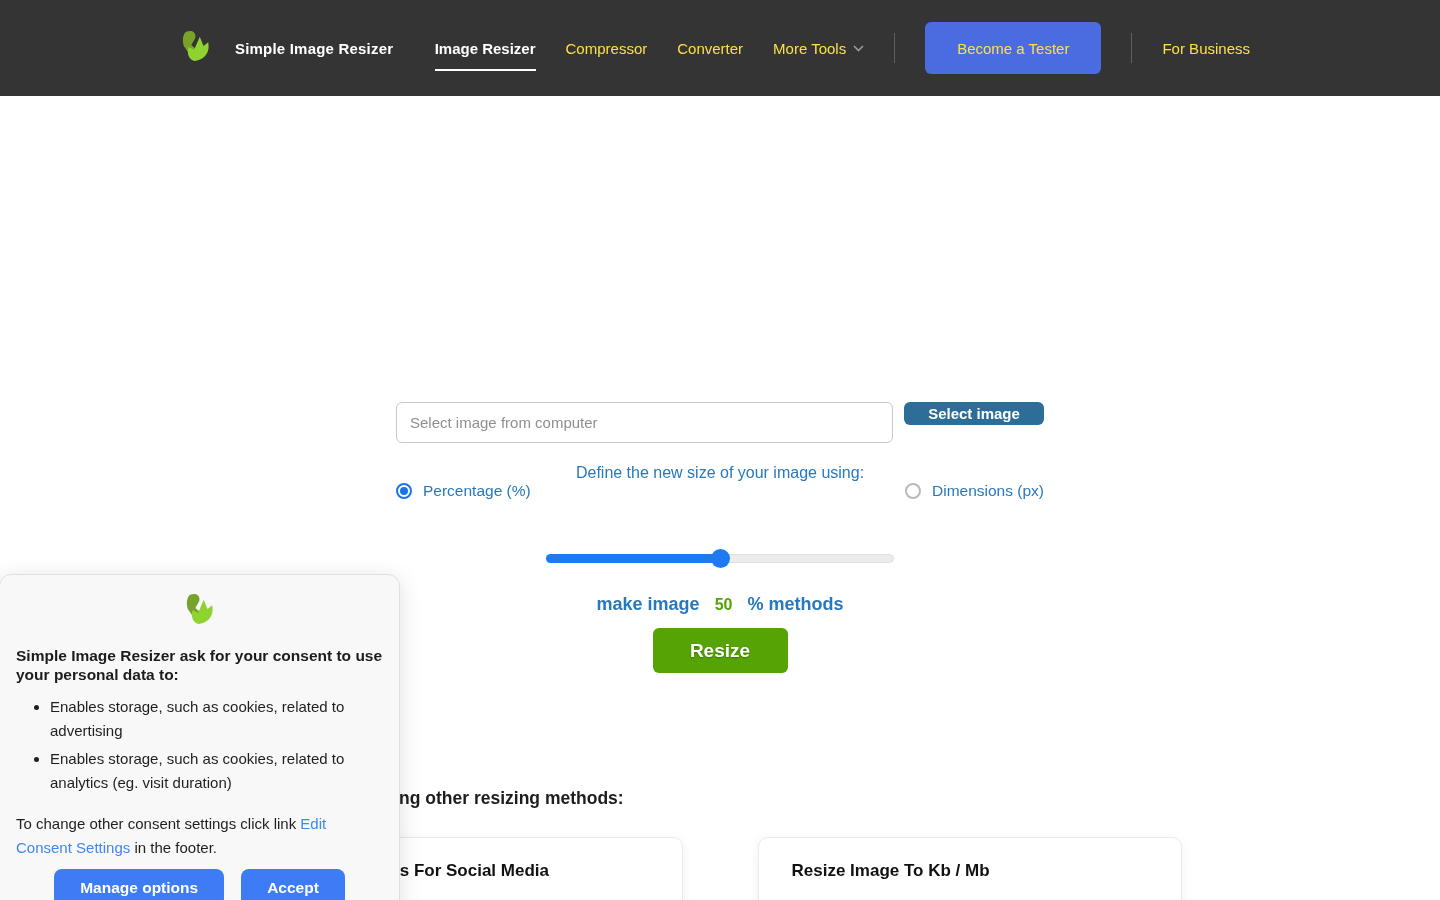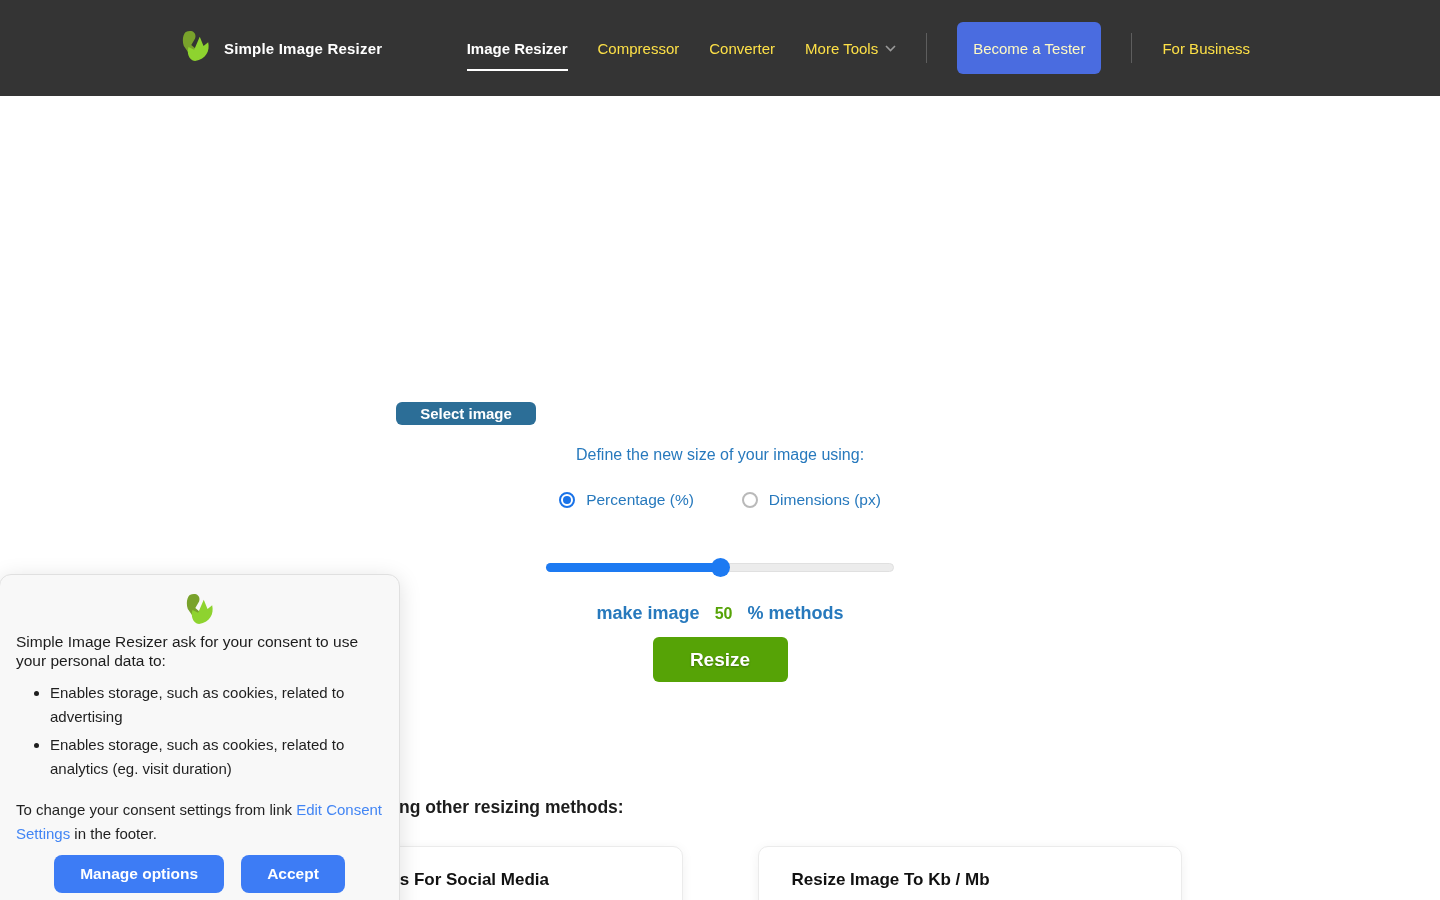--- a/index.html
+++ b/index.html
@@ -5,47 +5,47 @@
   * { margin: 0; padding: 0; box-sizing: border-box; }
   html, body { width: 1440px; height: 900px; overflow: hidden; background: #ffffff;
     font-family: "Liberation Sans", sans-serif; }
 
   
   .header {
     height: 96px; background: var(--header-bg, #343434);
     display: flex; align-items: center; justify-content: space-between;
     padding: 0 190px 0 181px;
   }
-  .brand { display: flex; align-items: center; gap: 13px; cursor: pointer; }
+  .brand { display: flex; align-items: center; gap: 24px; cursor: pointer; }
   .brand-title { color: #ffffff; font-size: 15px; font-weight: bold; letter-spacing: .2px; }
   .nav { display: flex; align-items: center; gap: 30px; }
   .nav-item { color: #fde047; font-size: 15px; text-decoration: none; cursor: pointer;
     position: relative; white-space: nowrap; }
   .nav-item.active { font-weight: bold; color: #ffffff; }
   .nav-item.active::after { content: ""; position: absolute; left: 0; right: 0;
     bottom: -14px; height: 2px; background: #ffffff; }
   .nav-more { display: flex; align-items: center; gap: 7px; }
   .chev { width: 11px; height: 7px; display: inline-block; }
   .vdiv { width: 1px; height: 30px; background: #5e5e5e; }
-  .cta-btn { background: var(--cta-blue, #4a6ce0); color: #fef9c3; border: none;
-    height: 52px; padding: 0 16px; border-radius: 6px; font-size: 15px;
+  .cta-btn { background: var(--cta-blue, #4a6ce0); color: #fde047; border: none;
+    height: 52px; padding: 0 32px; border-radius: 6px; font-size: 15px;
     font-family: inherit; cursor: pointer; }
 
   
   .resizer { width: 648px; margin: 306px auto 0; }
   .file-row { display: flex; gap: 11px; }
   .file-input { flex: 1; height: 41px; border: 1px solid #c9c9c9; border-radius: 6px;
     padding: 0 13px; font-size: 15px; font-family: inherit; color: #444; background: #fff; }
   .file-input::placeholder { color: #8f8f8f; }
   .select-btn { width: 140px; height: 23px; background: var(--select-blue, #2c6e97);
     color: #fff; border: none; border-radius: 6px; font-size: 15px; font-weight: bold;
     font-family: inherit; cursor: pointer; }
   .define { margin-top: 21px; text-align: center; color: var(--label-blue, #2779bd);
     font-size: 16px; }
-  .radios { margin-top: 27px; display: flex; justify-content: center; gap: 48px; }
+  .radios { display: flex; justify-content: space-between; gap: 48px; }
   .radio { display: flex; align-items: center; gap: 11px; cursor: pointer;
     color: var(--label-blue, #2779bd); font-size: 15.5px; }
   .rdot { width: 16px; height: 16px; border-radius: 50%; flex: 0 0 16px;
     display: grid; place-items: center; background: #fff; }
   .rdot.on { border: 2px solid var(--radio-blue, #1a73e8); }
   .rdot.on::before { content: ""; width: 8px; height: 8px; border-radius: 50%;
     background: var(--radio-blue, #1a73e8); }
   .rdot.off { border: 2px solid #b9b9b9; }
 
   .slider { margin: 49px auto 0; width: 348px; height: 18px; position: relative; cursor: pointer; }
@@ -71,21 +71,21 @@
   .cards { margin-top: 28px; display: grid; grid-template-columns: 1fr 1fr; gap: 75px; }
   .card { background: #fff; border: 1px solid #ebebeb; border-radius: 10px;
     box-shadow: 0 2px 12px rgba(0,0,0,.06); height: 130px; padding: 23px 33px; cursor: pointer; }
   .card-title { font-size: 17px; font-weight: bold; color: #111; }
 
   
   .consent { position: fixed; left: -1px; top: 574px; width: 401px; height: 400px;
     background: #f8f8f8; border: 1px solid #e0e0e0; border-radius: 12px;
     box-shadow: 0 4px 22px rgba(0,0,0,.13); z-index: 100; padding: 18px 16px; }
   .consent-logo { display: flex; justify-content: center; }
-  .consent-heading { margin-top: 7px; font-size: 15.5px; font-weight: normal;
+  .consent-heading { margin-top: 21px; font-size: 15.5px; font-weight: bold;
     color: #1c1c1c; line-height: 1.25; }
   .consent-list { margin: 10px 0 0; padding-left: 34px; }
   .consent-list li { font-size: 15px; line-height: 24px; color: #1f1f1f; margin-bottom: 4px; }
   .consent-note { margin-top: 17px; font-size: 15px; line-height: 24px; color: #1f1f1f; }
   .consent-link { color: var(--link-blue, #4285f4); text-decoration: none; cursor: pointer; }
   .consent-btns { display: flex; justify-content: center; gap: 17px; margin-top: 9px; }
   .consent-btn { background: var(--dialog-blue, #3d7cf5); color: #fff; border: none;
     border-radius: 8px; height: 38px; padding: 0 26px; font-size: 15.5px;
     font-weight: bold; font-family: inherit; cursor: pointer; }
 </style>
@@ -114,20 +114,21 @@
     </a>
     <span class="vdiv"></span>
     <button class="cta-btn">Become a Tester</button>
     <span class="vdiv"></span>
     <a class="nav-item">For Business</a>
   </nav>
 </header>
 
 <main class="resizer">
   <div class="file-row">
+    <input class="file-input" type="text" placeholder="Select image from computer" style="">
     <button class="select-btn">Select image</button>
   </div>
 
   <div class="define">Define the new size of your image using:</div>
 
   <div class="radios">
     <label class="radio">
       <span class="rdot on"></span>
       <span>Percentage (%)</span>
     </label>
@@ -169,18 +170,18 @@
     <svg width="30" height="32" viewBox="0 0 32 34">
       <path fill="#79a22b" d="M5,2 C12,-1 17,3 15,9 L11,16 L17,21 L10,27 L3,17 C1,11 2,5 5,2 Z"></path>
       <path fill="#8ed32f" d="M15,33 C8,32 6,24 8,18 L14,21 L20,7 L24,17 L29,13 C31,22 27,31 15,33 Z"></path>
     </svg>
   </div>
   <h4 class="consent-heading">Simple Image Resizer ask for your consent to use your personal data to:</h4>
   <ul class="consent-list">
     <li>Enables storage, such as cookies, related to advertising</li>
     <li>Enables storage, such as cookies, related to analytics (eg. visit duration)</li>
   </ul>
-  <p class="consent-note"><span>To change your consent settings from link </span><a class="consent-link">Edit Consent Settings</a><span> in the footer.</span></p>
+  <p class="consent-note"><span>To change other consent settings click link </span><a class="consent-link">Edit Consent Settings</a><span> in the footer.</span></p>
   <div class="consent-btns">
     <button class="consent-btn">Manage options</button>
     <button class="consent-btn">Accept</button>
   </div>
 </aside>
 
 </body></html>

